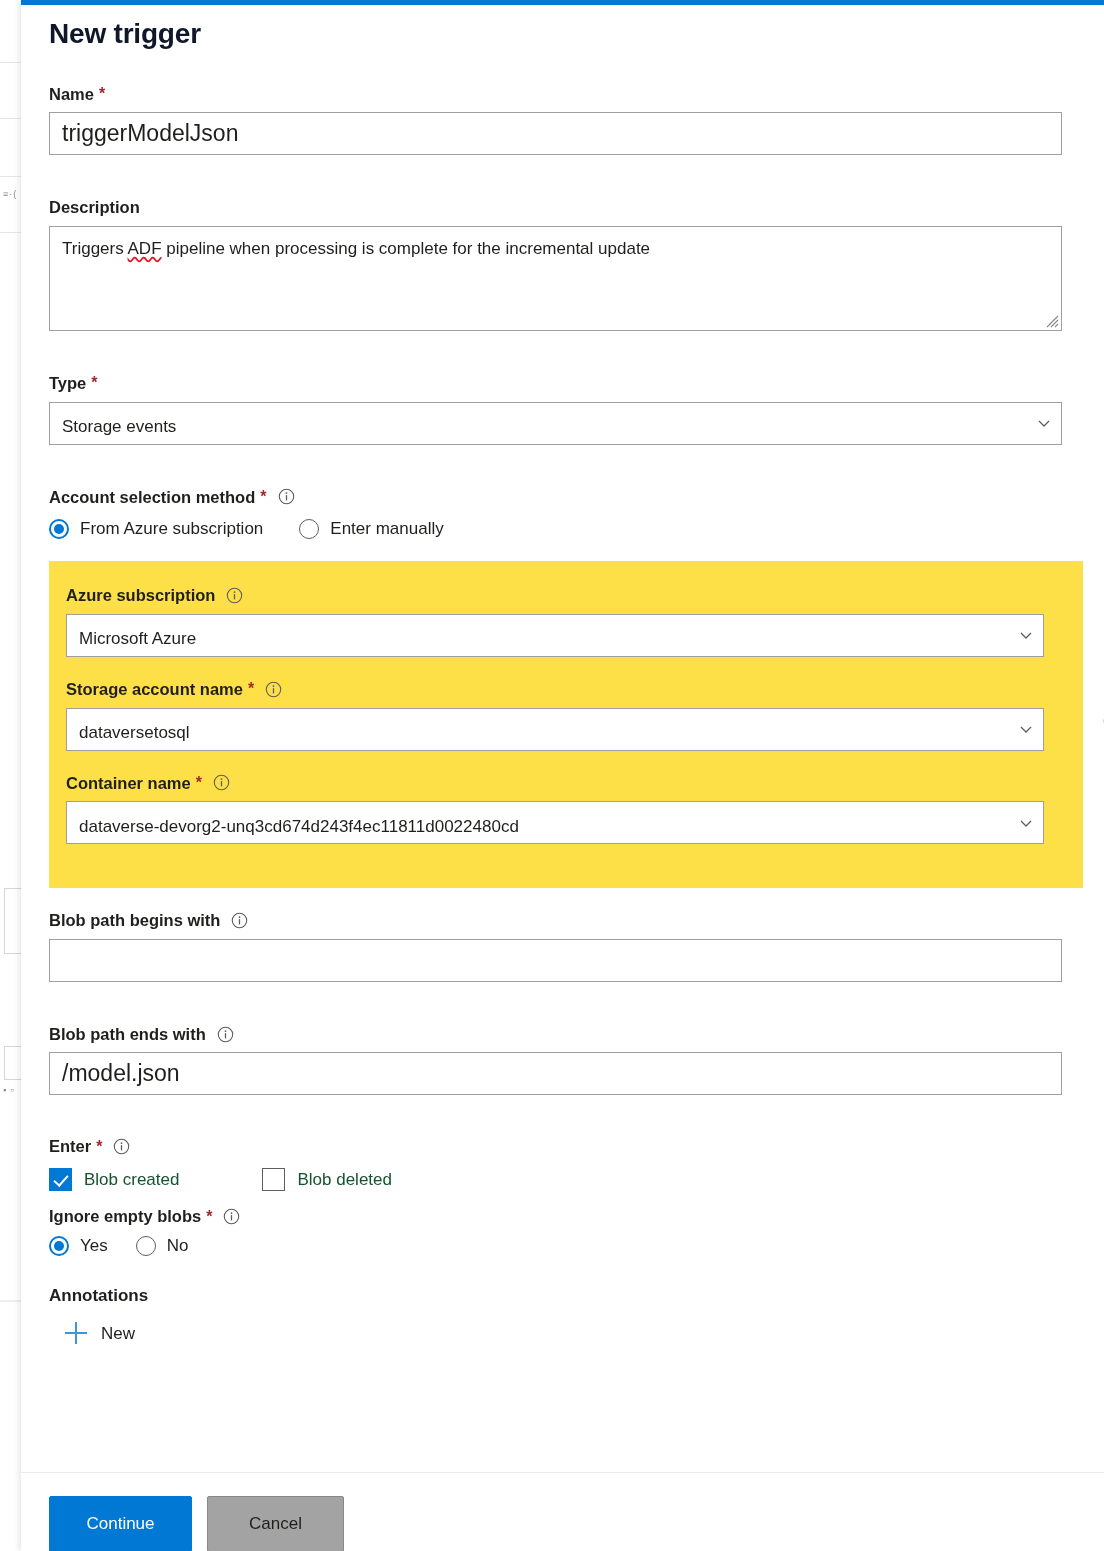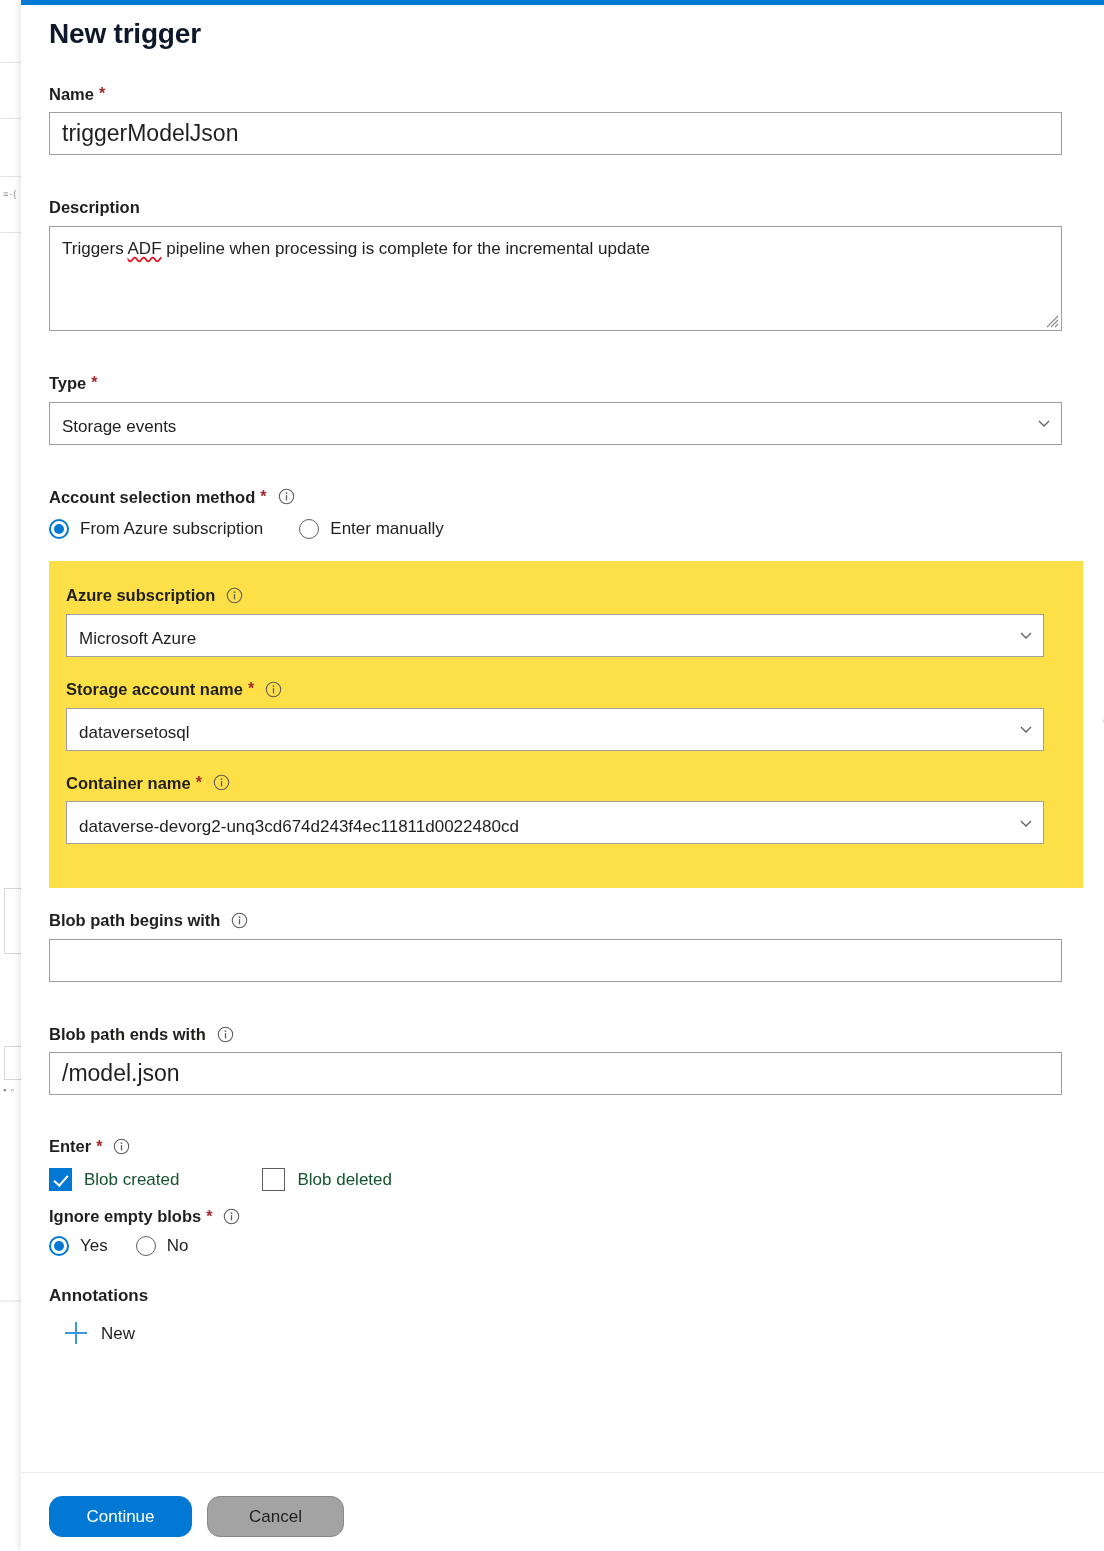--- a/index.html
+++ b/index.html
@@ -341,24 +341,24 @@
   }
   .footer-inner {
     display: flex;
     align-items: center;
     gap: 15px;
     padding: 23px 0 0 28px;
   }
   .btn {
     font-family: "Liberation Sans", sans-serif;
     font-size: 17px;
-    height: 41px;
+    height: 56px;
     min-width: 143px;
     box-sizing: border-box;
-    border-radius: 13px;
+    border-radius: 2px;
     cursor: pointer;
     padding: 0 16px;
   }
   .btn-primary {
     background: #0078d4;
     color: #ffffff;
     border: 1px solid #0078d4;
   }
   .btn-default {
     background: #a3a3a3;

